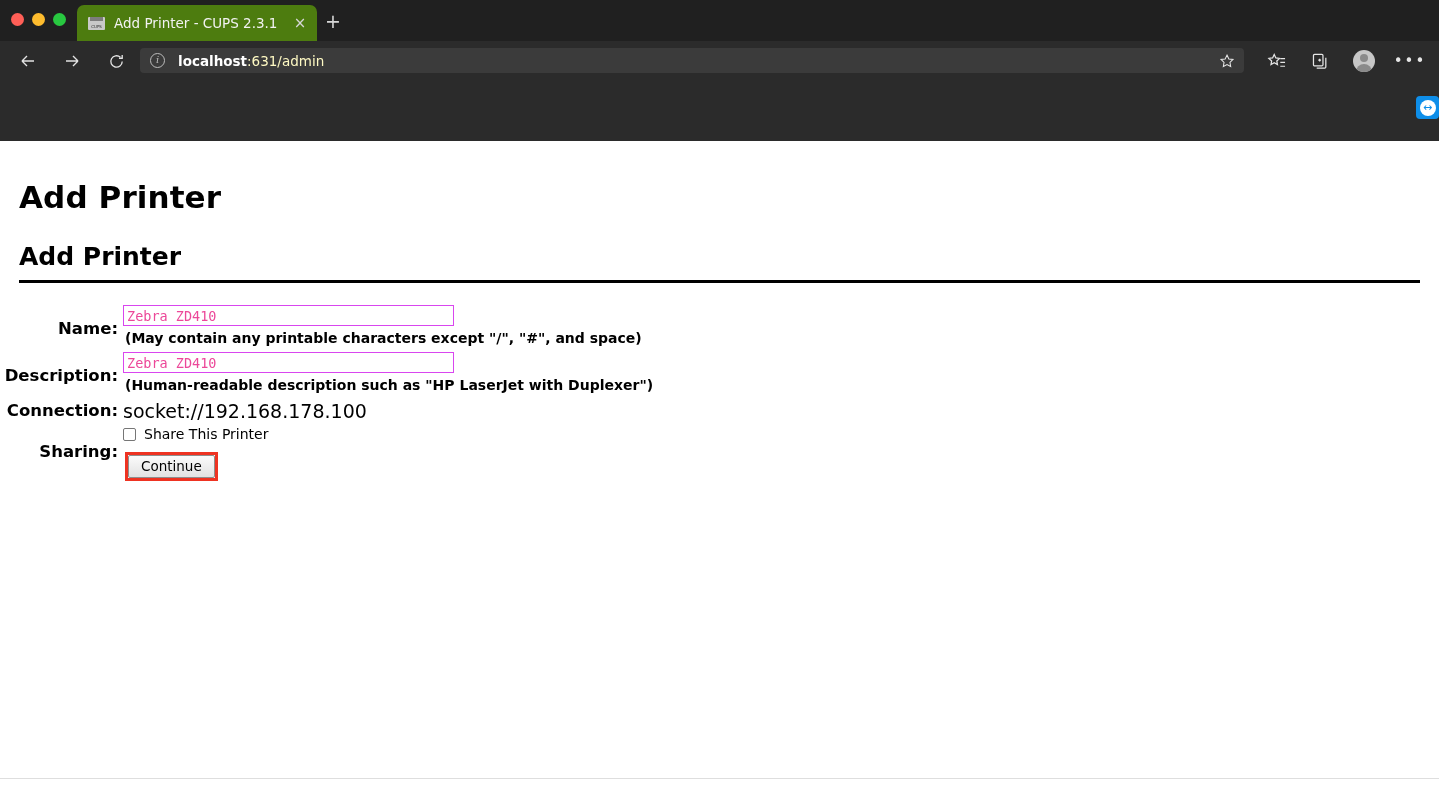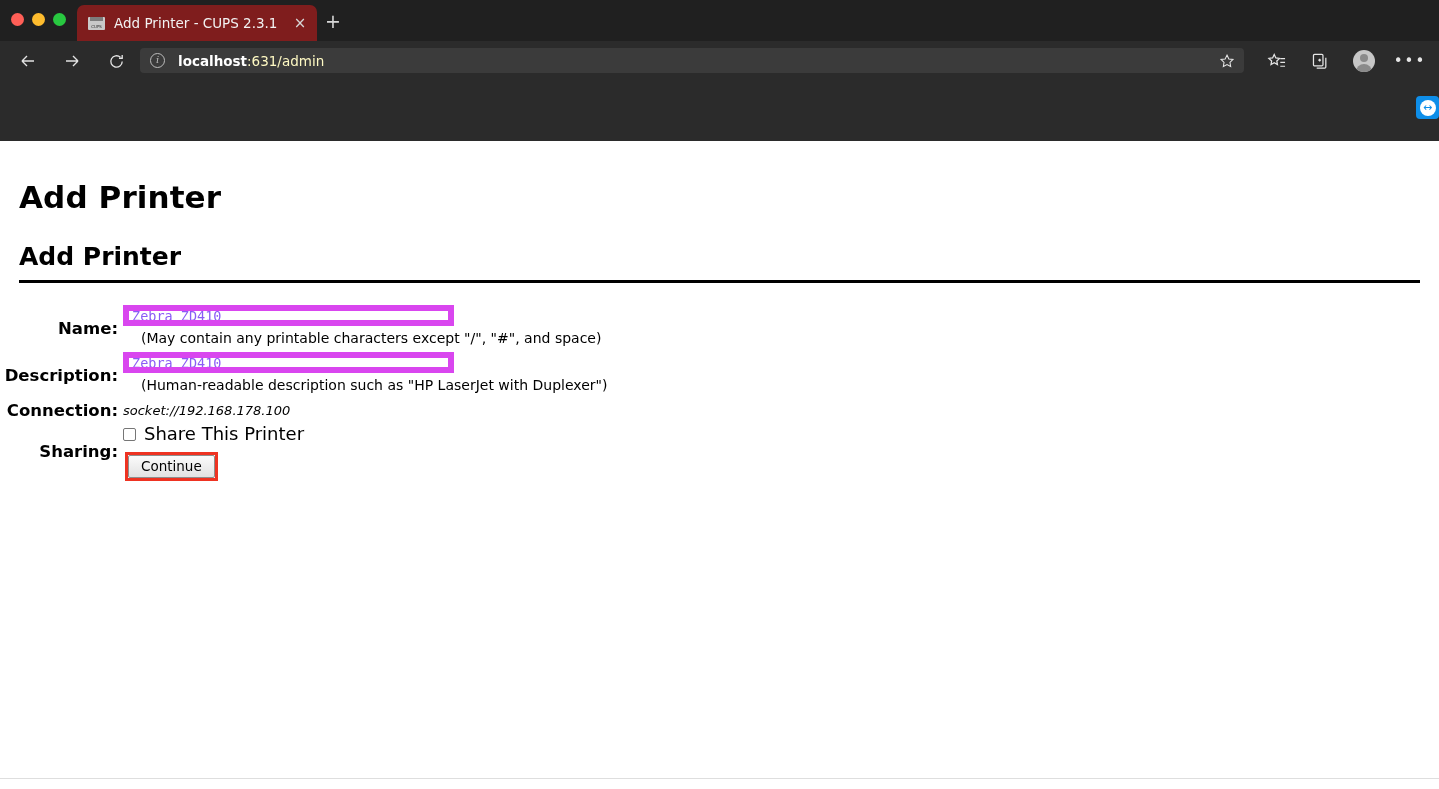--- a/index.html
+++ b/index.html
@@ -24,21 +24,21 @@
     background: #202020;
   }
   #traffic-lights {
     position: absolute; left: 11px; top: 13px;
     display: flex; gap: 8px; align-items: center;
   }
   .traffic-light { width: 13px; height: 13px; border-radius: 50%; }
   #tab-active {
     position: absolute; left: 77px; top: 5px;
     width: 240px; height: 36px;
-    background: #7f1d1d;
+    background: #4d7c0f;
     border-radius: 7px 7px 0 0;
     display: flex; align-items: center;
     padding: 0 8px 0 11px;
   }
   .cups-favicon {
     width: 17px; height: 13px;
     background: #c9c9c9;
     border-radius: 1px;
     position: relative;
     flex: 0 0 auto;
@@ -243,51 +243,51 @@
   }
   .form-label {
     width: 123px; text-align: right;
     font-size: 16.5px; font-weight: bold; color: #000000;
     padding-right: 5px; flex: 0 0 auto;
     line-height: 22px;
   }
   .form-field { flex: 1 1 auto; }
   .text-input {
     width: 331px; height: 21px;
-    border: 6px solid #d946ef;
+    border: 1px solid #d946ef;
     background: #ffffff;
     font-family: "DejaVu Sans Mono", monospace;
-    font-size: 13.5px; color: #8b5cf6;
+    font-size: 13.5px; color: #ec4899;
     padding: 1px 3px;
     line-height: 17px;
   }
   .help-text {
     font-size: 14px; color: #000000;
-    margin: 3px 0 5px 18px;
+    margin: 3px 0 5px 2px;
     line-height: 18px;
+    font-weight: bold;
   }
   .static-value {
-    font-size: 13px; color: #000000; line-height: 22px;
+    font-size: 19px; color: #000000; line-height: 22px;
     padding-top: 1px;
-    font-style: italic;
   }
   .sharing-line {
     display: flex; align-items: center;
     padding-top: 2px;
   }
   #share-checkbox {
     width: 13px; height: 13px;
     border: 1px solid #767676;
     background: #ffffff;
     border-radius: 2px;
     flex: 0 0 auto;
   }
   #share-label {
     margin-left: 8px;
-    font-size: 18px; color: #000000; line-height: 20px;
+    font-size: 14px; color: #000000; line-height: 20px;
   }
   #continue-wrap {
     margin-top: 8px; margin-left: 2px;
     display: inline-block;
     border: 3px solid #ee3322;
     padding: 0;
     line-height: 0;
   }
   #continue-button {
     display: inline-block;

